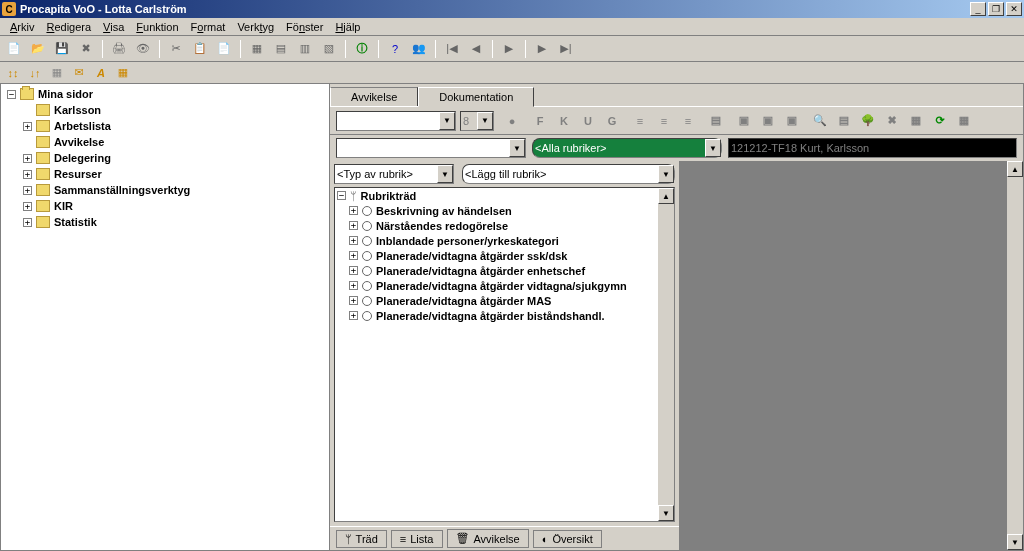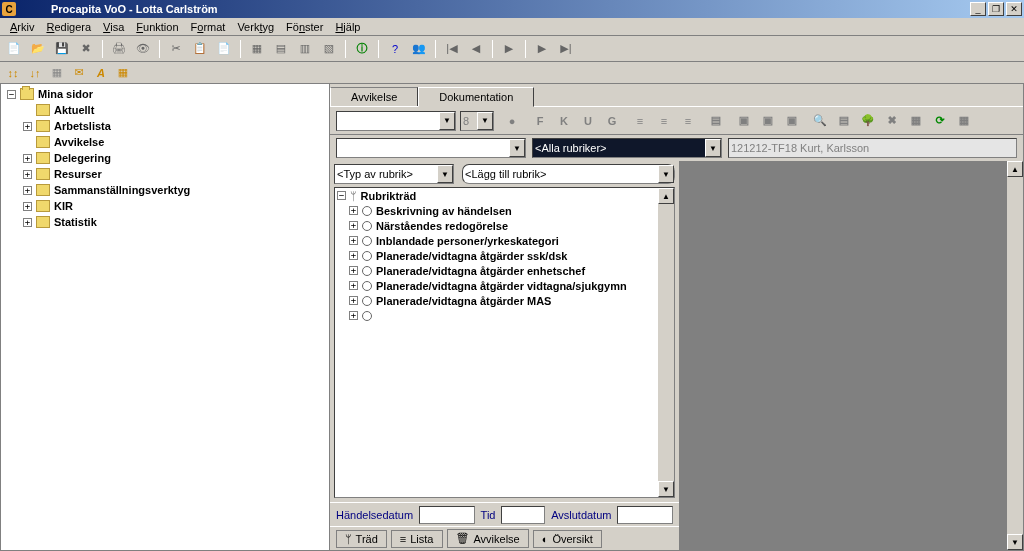--- a/index.html
+++ b/index.html
@@ -1,20 +1,20 @@
 <!DOCTYPE html>
 <html><head>
 <meta charset="utf-8">
 <style>
 * { box-sizing: border-box; margin: 0; padding: 0; font-family: Tahoma, Arial, sans-serif; font-size: 11px; }
 body { background: #d4d0c8; width: 1024px; height: 551px; overflow: hidden; }
 
 .titlebar { background: linear-gradient(to right, #0a246a, #a6caf0); color: #fff; height: 18px; display: flex; align-items: center; padding: 0 2px; }
 .titlebar .icon { width: 14px; height: 14px; background: #e8a33d; border-radius: 2px; margin-right: 4px; display: flex; align-items: center; justify-content: center; color: #000; font-weight: bold; font-size: 10px; }
-.titlebar .title { flex: 1; font-weight: bold; margin-left: 31px; }
+.titlebar .title { flex: 1; font-weight: bold; }
 .titlebar .winbtns { display: flex; gap: 2px; }
 .titlebar .winbtn { width: 16px; height: 14px; background: #d4d0c8; border: 1px solid #fff; border-right-color: #404040; border-bottom-color: #404040; display: flex; align-items: center; justify-content: center; font-size: 9px; font-family: Arial; color: #000; }
 
 .menubar { background: #d4d0c8; height: 18px; display: flex; align-items: center; padding: 0 4px; gap: 0; border-bottom: 1px solid #808080; }
 .menubar .menuitem { padding: 1px 6px; cursor: default; }
 .menubar .menuitem span { text-decoration: underline; }
 
 .toolbar { background: #d4d0c8; height: 26px; display: flex; align-items: center; padding: 2px 4px; gap: 4px; border-bottom: 1px solid #808080; }
 .toolbar .tbtn { width: 20px; height: 20px; display: flex; align-items: center; justify-content: center; color: #666; }
 .toolbar .sep { width: 1px; height: 18px; background: #808080; margin: 0 2px; border-right: 1px solid #fff; }
@@ -44,22 +44,22 @@
 
 .docarea { flex: 1; background: #d4d0c8; display: flex; flex-direction: column; border-top: 1px solid #fff; }
 
 .formatbar { height: 28px; display: flex; align-items: center; padding: 2px 6px; gap: 4px; border-bottom: 1px solid #808080; }
 .formatbar .combo { background: #fff; border: 1px solid #808080; border-top-color: #404040; border-left-color: #404040; height: 20px; width: 120px; display: flex; align-items: center; }
 .formatbar .combo .arrow { width: 16px; height: 18px; background: #d4d0c8; border: 1px solid #fff; border-right-color: #404040; border-bottom-color: #404040; margin-left: auto; display: flex; align-items: center; justify-content: center; font-size: 8px; }
 .formatbar .fbtn { width: 20px; height: 20px; display: flex; align-items: center; justify-content: center; color: #808080; font-weight: bold; }
 
 .selectrow { height: 26px; display: flex; align-items: center; padding: 2px 6px; gap: 6px; }
 .selectrow .combo { background: #fff; border: 1px solid #808080; border-top-color: #404040; border-left-color: #404040; height: 20px; display: flex; align-items: center; padding-left: 2px; }
-.selectrow .combo.blue { background: #0f172a; color: #fff; }
-.selectrow .combo.disabled { background: #e5e5e5; color: #808080; }
+.selectrow .combo.blue { background: #15803d; color: #fff; border-radius: 8px; }
+.selectrow .combo.disabled { background: #000000; color: #808080; }
 .selectrow .combo .arrow { width: 16px; height: 18px; background: #d4d0c8; border: 1px solid #fff; border-right-color: #404040; border-bottom-color: #404040; margin-left: auto; display: flex; align-items: center; justify-content: center; font-size: 8px; color: #000; }
 
 .midrow { display: flex; flex: 1; }
 .leftpane { width: 350px; display: flex; flex-direction: column; border-right: 1px solid #808080; }
 .rightpane { flex: 1; background: #808080; position: relative; }
 .rightpane .vscroll { position: absolute; right: 0; top: 0; bottom: 0; width: 16px; background: #d4d0c8; }
 .rightpane .vscroll .sbtn { height: 16px; background: #d4d0c8; border: 1px solid #fff; border-right-color: #404040; border-bottom-color: #404040; display: flex; align-items: center; justify-content: center; font-size: 8px; }
 
 .rubrikrow { height: 26px; display: flex; align-items: center; padding: 2px 4px; gap: 8px; }
 .rubrikrow .combo { background: #fff; border: 1px solid #808080; border-top-color: #404040; border-left-color: #404040; height: 20px; display: flex; align-items: center; padding-left: 2px; }
@@ -151,21 +151,21 @@
   <div class="sidebar">
     <div class="tree">
       <div class="tree-item l1">
         <span class="tree-toggle">−</span>
         <span class="folder-icon open"></span>
         <span class="tree-label">Mina sidor</span>
       </div>
       <div class="tree-item l2">
         <span class="tree-spacer"></span>
         <span class="folder-icon"></span>
-        <span class="tree-label">Aktuellt</span>
+        <span class="tree-label">Karlsson</span>
       </div>
       <div class="tree-item l2">
         <span class="tree-toggle">+</span>
         <span class="folder-icon"></span>
         <span class="tree-label">Arbetslista</span>
       </div>
       <div class="tree-item l2">
         <span class="tree-spacer"></span>
         <span class="folder-icon"></span>
         <span class="tree-label">Avvikelse</span>
@@ -312,35 +312,28 @@
             <div class="treebox-item">
                 <span class="indent"></span>
                 <span class="tog">+</span>
                 <span class="circle"></span>
                 <span class="lbl">Planerade/vidtagna åtgärder MAS</span>
               </div>
             <div class="treebox-item">
                 <span class="indent"></span>
                 <span class="tog">+</span>
                 <span class="circle"></span>
+                <span class="lbl">Planerade/vidtagna åtgärder biståndshandl.</span>
               </div>
             <div class="vscroll">
               <div class="sbtn">▲</div>
               <div class="sbtn" style="position:absolute;bottom:0;left:0;right:0;">▼</div>
             </div>
           </div>
 
-          <div class="daterow">
-            <span class="dlbl">Händelsedatum</span>
-            <div class="dfield"></div>
-            <span class="dlbl">Tid</span>
-            <div class="dfield" style="width:44px;"></div>
-            <span class="dlbl">Avslutdatum</span>
-            <div class="dfield"></div>
-          </div>
 
           <div class="btmtabs">
             <div class="btab">
               <span>ᛘ</span>
               <span>Träd</span>
             </div>
             <div class="btab">
               <span>≡</span>
               <span>Lista</span>
             </div>

